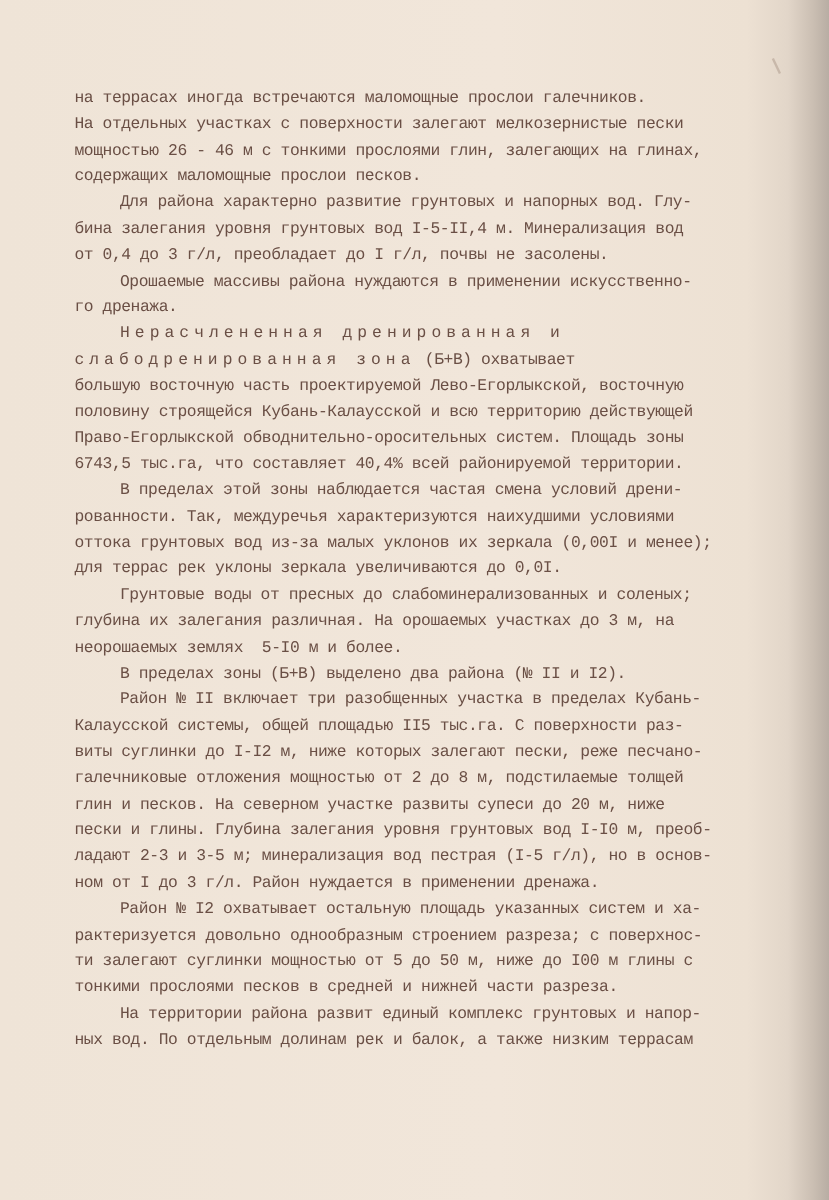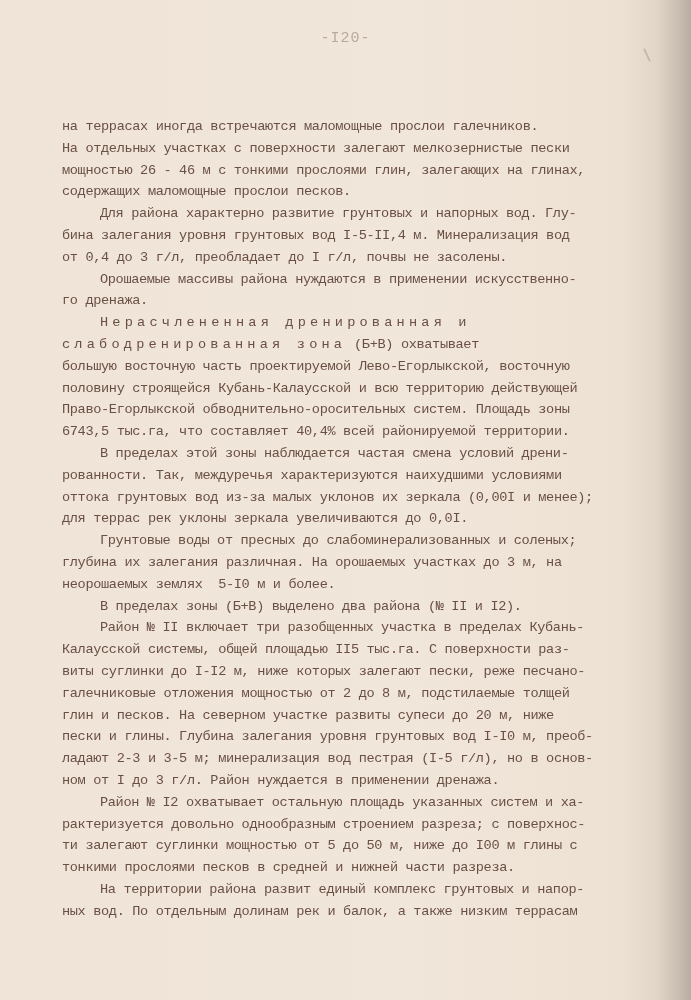--- a/index.html
+++ b/index.html
@@ -14,30 +14,29 @@
   }
   .page-number {
     position: absolute; top: 30px; left: 0; width: 691px; text-align: center;
     font-family: "Liberation Mono", monospace; font-size: 15px; color: #b9aa9c;
     letter-spacing: 1px;
   }
   .text {
     position: absolute; left: 62px; top: 72px; width: 600px;
     font-family: "Liberation Mono", monospace; font-size: 13.6px;
     line-height: 21.8px; color: #6a4f45;
-    white-space: pre; letter-spacing: -0.35px; margin-top: 44px;
+    white-space: pre; letter-spacing: -0.35px;
   }
   .line { display: block; height: 21.8px; }
   .indent { padding-left: 38px; }
   .spaced { letter-spacing: 4.2px; font-family: Liberation Mono, monospace; }
   .mark {
     position: absolute; left: 646px; top: 48px; width: 2px; height: 14px;
     background: #c8b8aa; transform: rotate(-25deg);
   }
 </style>
 </head>
 <body>
 
 <div class="page">
   <div class="mark"></div>
-  <div class="page-number">-I20-</div>
   <div class="text" id="body-text"><div class="line">на террасах иногда встречаются маломощные прослои галечников.</div><div class="line">На отдельных участках с поверхности залегают мелкозернистые пески</div><div class="line">мощностью 26 - 46 м с тонкими прослоями глин, залегающих на глинах,</div><div class="line">содержащих маломощные прослои песков.</div><div class="line indent">Для района характерно развитие грунтовых и напорных вод. Глу-</div><div class="line">бина залегания уровня грунтовых вод I-5-II,4 м. Минерализация вод</div><div class="line">от 0,4 до 3 г/л, преобладает до I г/л, почвы не засолены.</div><div class="line indent">Орошаемые массивы района нуждаются в применении искусственно-</div><div class="line">го дренажа.</div><div class="line indent"><span class="spaced">Нерасчлененная дренированная и</span></div><div class="line"><span class="spaced">слабодренированная зона</span><span> (Б+В) охватывает</span></div><div class="line">большую восточную часть проектируемой Лево-Егорлыкской, восточную</div><div class="line">половину строящейся Кубань-Калаусской и всю территорию действующей</div><div class="line">Право-Егорлыкской обводнительно-оросительных систем. Площадь зоны</div><div class="line">6743,5 тыс.га, что составляет 40,4% всей районируемой территории.</div><div class="line indent">В пределах этой зоны наблюдается частая смена условий дрени-</div><div class="line">рованности. Так, междуречья характеризуются наихудшими условиями</div><div class="line">оттока грунтовых вод из-за малых уклонов их зеркала (0,00I и менее);</div><div class="line">для террас рек уклоны зеркала увеличиваются до 0,0I.</div><div class="line indent">Грунтовые воды от пресных до слабоминерализованных и соленых;</div><div class="line">глубина их залегания различная. На орошаемых участках до 3 м, на</div><div class="line">неорошаемых землях  5-I0 м и более.</div><div class="line indent">В пределах зоны (Б+В) выделено два района (№ II и I2).</div><div class="line indent">Район № II включает три разобщенных участка в пределах Кубань-</div><div class="line">Калаусской системы, общей площадью II5 тыс.га. С поверхности раз-</div><div class="line">виты суглинки до I-I2 м, ниже которых залегают пески, реже песчано-</div><div class="line">галечниковые отложения мощностью от 2 до 8 м, подстилаемые толщей</div><div class="line">глин и песков. На северном участке развиты супеси до 20 м, ниже</div><div class="line">пески и глины. Глубина залегания уровня грунтовых вод I-I0 м, преоб-</div><div class="line">ладают 2-3 и 3-5 м; минерализация вод пестрая (I-5 г/л), но в основ-</div><div class="line">ном от I до 3 г/л. Район нуждается в применении дренажа.</div><div class="line indent">Район № I2 охватывает остальную площадь указанных систем и ха-</div><div class="line">рактеризуется довольно однообразным строением разреза; с поверхнос-</div><div class="line">ти залегают суглинки мощностью от 5 до 50 м, ниже до I00 м глины с</div><div class="line">тонкими прослоями песков в средней и нижней части разреза.</div><div class="line indent">На территории района развит единый комплекс грунтовых и напор-</div><div class="line">ных вод. По отдельным долинам рек и балок, а также низким террасам</div></div>
 </div>
 
 </body></html>

